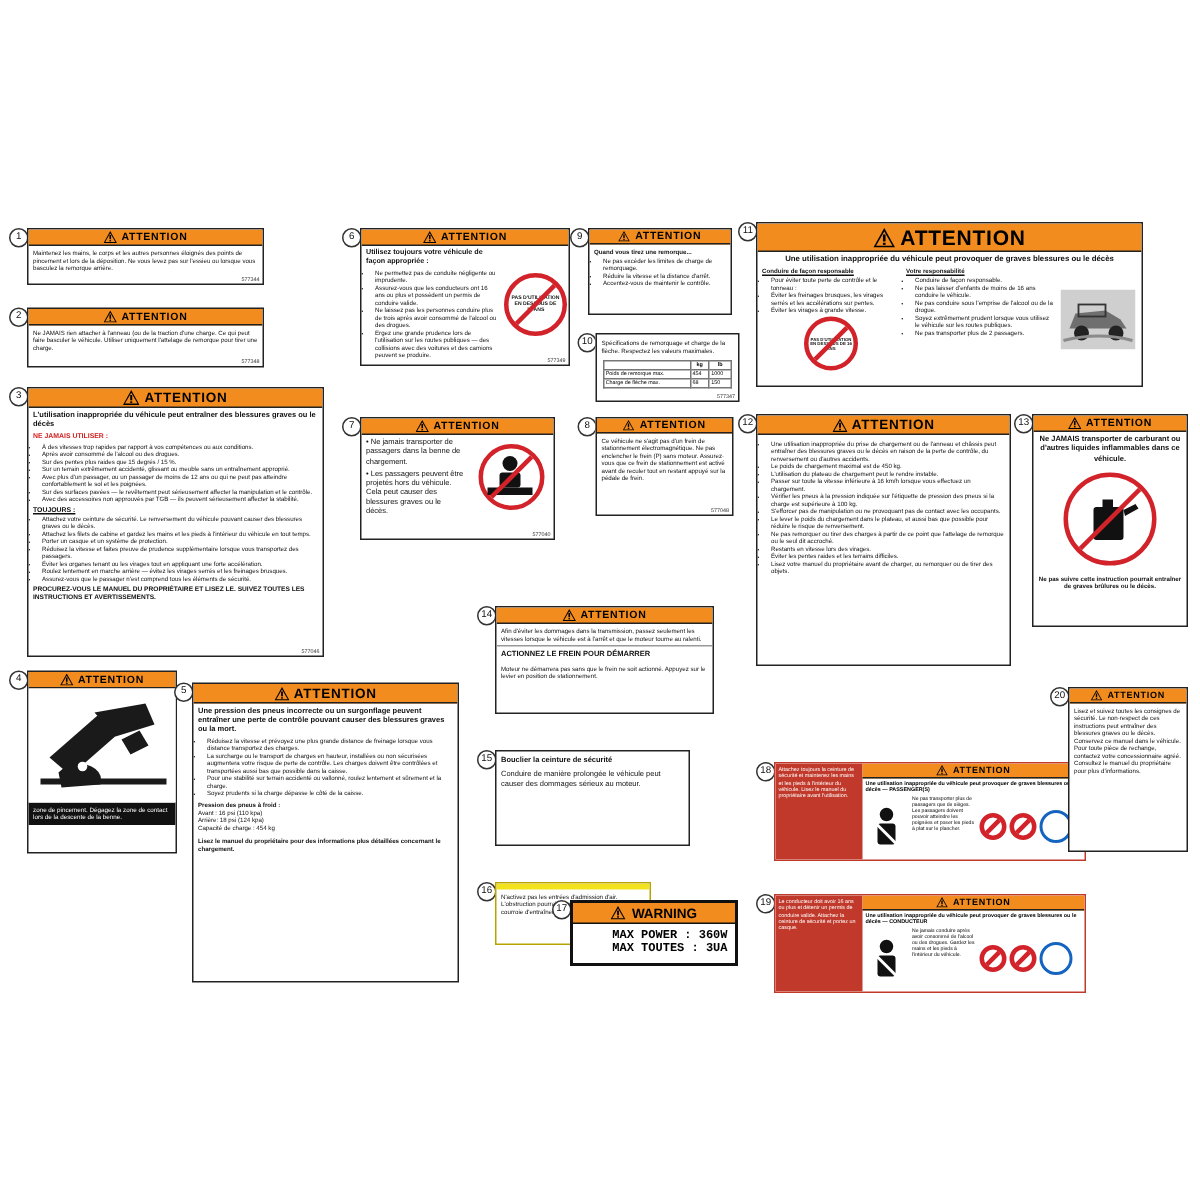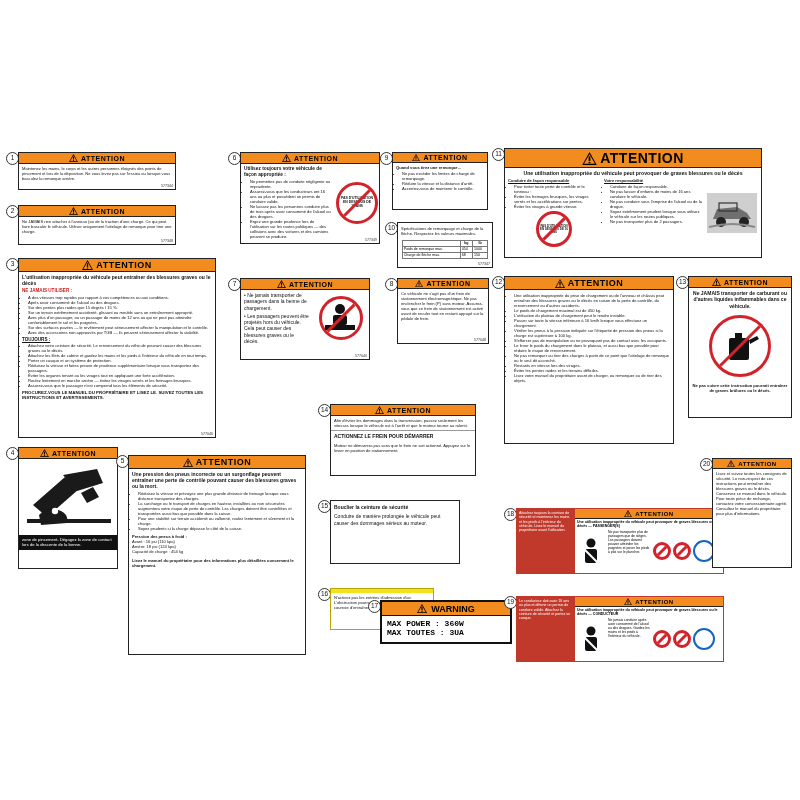--- a/index.html
+++ b/index.html
@@ -426,33 +426,33 @@
     </div>
   </div>
 
   <div class="callout" style="left:318px;top:588px;">16</div>
   <div class="lbl" style="left:330px;top:588px;width:104px;height:42px;border-color:#b8a400;">
     <div style="background:#f2e31e;height:4px;"></div>
     <div class="body t5">N'activez pas les entrées d'admission d'air. L'obstruction pourrait provoquer une surchauffe de la courroie d'entraînement ou sa destruction.</div>
   </div>
 
   <div class="callout" style="left:368px;top:600px;">17</div>
-  <div class="lbl" style="left:380px;top:600px;width:132px;height:44px;border:2px solid #111;">
+  <div class="lbl" style="left:380px;top:600px;width:112px;height:44px;border:2px solid #111;">
     <div class="warnbar" style="height:13px;">
       <span class="tri">
           <svg width="10" height="9" viewBox="0 0 10 9">
             <polygon points="5,0 10,9 0,9" fill="#000"></polygon>
             <polygon points="5,1.6 8.8,8.2 1.2,8.2" fill="#F28C1E"></polygon>
             <rect x="4.4" y="3" width="1.2" height="3.2" fill="#000"></rect>
             <rect x="4.4" y="6.8" width="1.2" height="1" fill="#000"></rect>
           </svg>
         </span>
       <span>WARNING</span>
     </div>
-    <div style="padding:3px 5px;">
+    <div style="padding:3px 5px;text-align:right;">
       <div class="mono b" style="font-size:8px;">MAX POWER     : 360W</div>
       <div class="mono b" style="font-size:8px;">MAX TOUTES : 3UA</div>
     </div>
   </div>
 
   <div class="callout" style="left:504px;top:508px;">18</div>
   <div class="lbl" style="left:516px;top:508px;width:208px;height:66px;border:1px solid #c0392b;">
     <div style="display:flex;height:100%;">
       <div style="width:54px;background:#c0392b;color:#fff;font-size:3.6px;padding:2px;line-height:1.2;">Attachez toujours la ceinture de sécurité et maintenez les mains et les pieds à l'intérieur du véhicule. Lisez le manuel du propriétaire avant l'utilisation.</div>
       <div style="flex:1;display:flex;flex-direction:column;">

